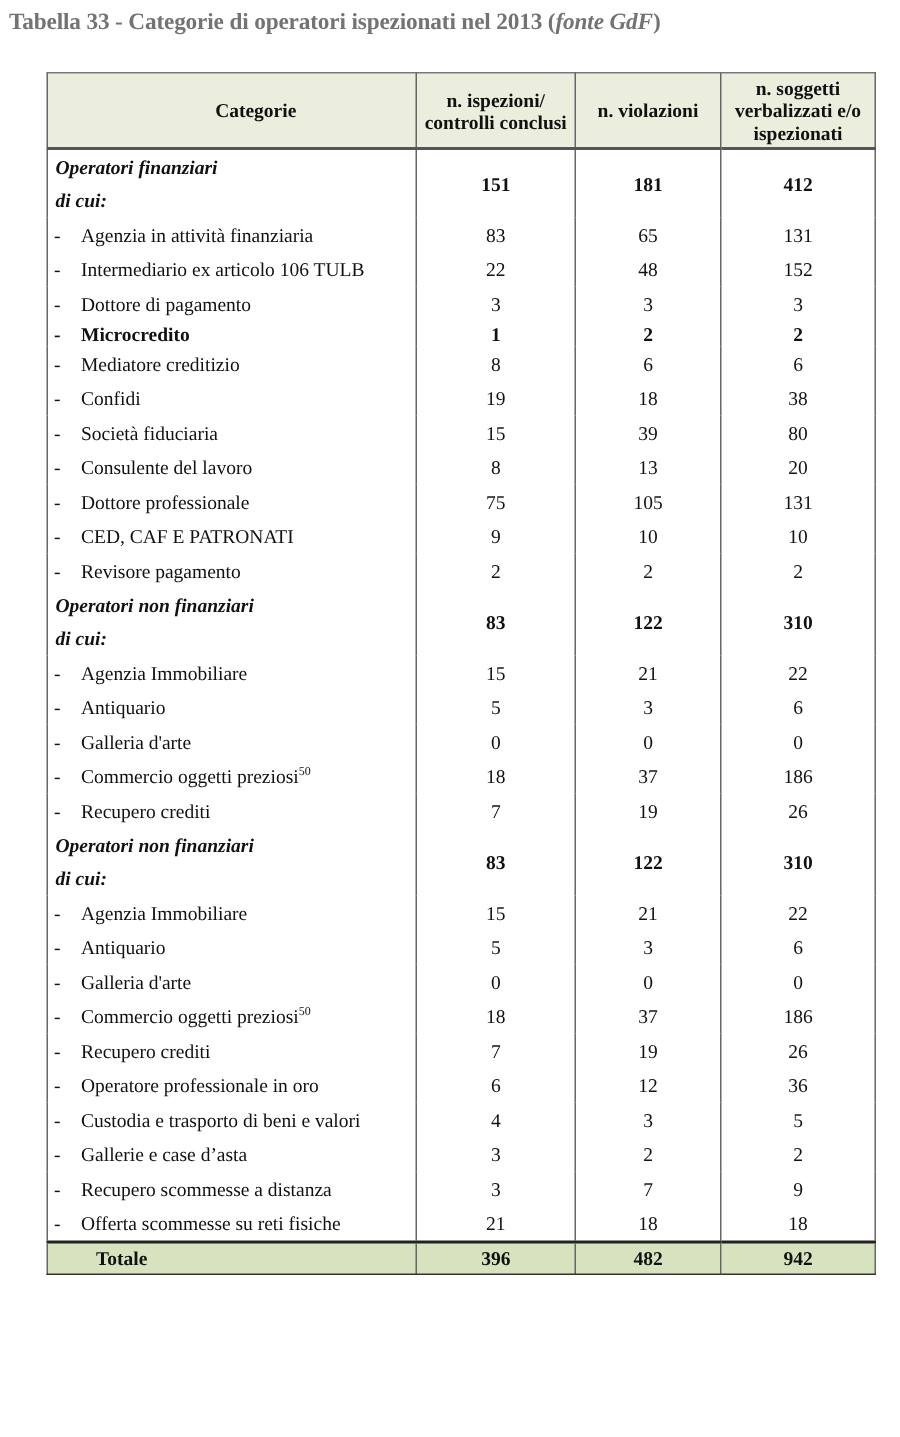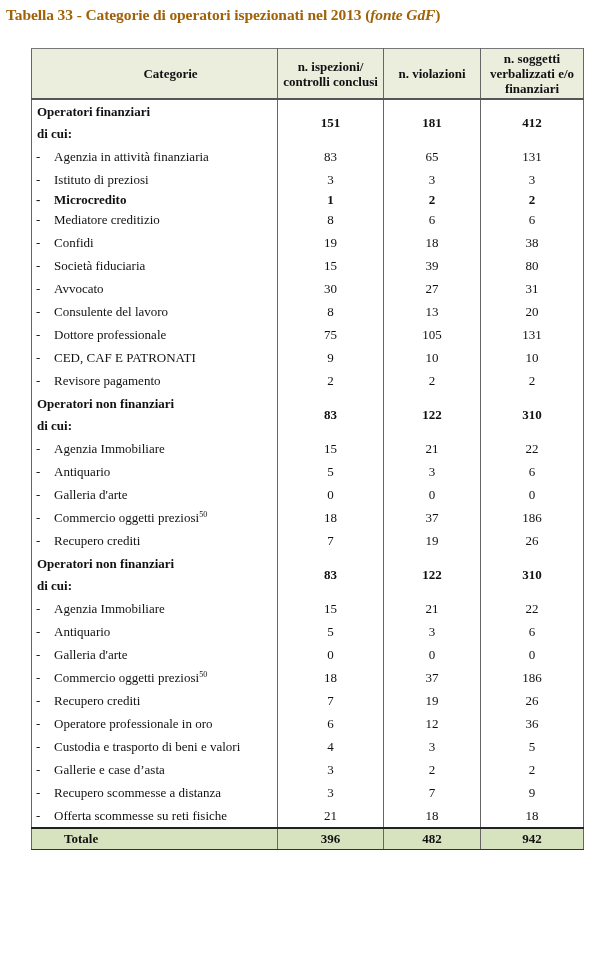--- a/index.html
+++ b/index.html
@@ -1,30 +1,30 @@
 <!DOCTYPE html>
 <html><head>
 <meta charset="utf-8">
 <style>
   html, body { margin: 0; padding: 0; background: #ffffff; }
   body { width: 600px; height: 958px; position: relative; overflow: hidden;
          font-family: "Liberation Serif", "DejaVu Serif", serif; color: #111; }
   .title { position: absolute; left: 6px; top: 6px; font-size: 15.5px; font-weight: bold;
-           color: #a16207; white-space: nowrap; letter-spacing: -0.1px; }
+           color: #737373; white-space: nowrap; letter-spacing: -0.1px; }
   .title i { font-style: italic; }
   table { position: absolute; left: 31px; top: 48px; width: 552px; border-collapse: collapse;
           table-layout: fixed; font-size: 13px; }
   col.c0 { width: 246px; } col.c1 { width: 106px; } col.c2 { width: 97px; } col.c3 { width: 103px; }
   th, td { padding: 0; border-left: 1px solid #666; border-right: 1px solid #666; }
   thead th { background: #ebeddd; font-weight: bold; height: 49px; line-height: 15px;
              border-top: 1.5px solid #777; border-bottom: 2px solid #555; text-align: center;
              font-size: 13px; }
   td.num { text-align: center; }
   tr.group td { font-weight: bold; height: 45px; vertical-align: middle; }
-  tr.group td.label { padding-left: 5px; line-height: 22px; }
+  tr.group td.label { padding-left: 5px; line-height: 22px; font-style: italic; }
   tr.item td { height: 23px; }
   tr.item td.label { padding-left: 4px; white-space: nowrap; }
   tr.item td.label .dash { display: inline-block; width: 18px; }
   tr.item.tight td { height: 17px; font-weight: bold; }
   tfoot td { background: #d7e3be; font-weight: bold; height: 20px;
              border-top: 2px solid #222; border-bottom: 1.5px solid #333; }
   tfoot td.label { padding-left: 5px; }
   table tr td:first-child, table tr th:first-child { border-left: 1.5px solid #666; padding-left: 32px; }
   table tr td:last-child, table tr th:last-child { border-right: 1.5px solid #666; }
   sup { font-size: 8px; vertical-align: super; line-height: 0; }
@@ -39,38 +39,44 @@
       <col class="c0">
       <col class="c1">
       <col class="c2">
       <col class="c3">
     </colgroup>
   <thead>
     <tr>
       <th>Categorie</th>
       <th>n. ispezioni/ controlli conclusi</th>
       <th>n. violazioni</th>
-      <th>n. soggetti verbalizzati e/o finanziari</th>
+      <th>n. soggetti verbalizzati e/o ispezionati</th>
     </tr>
   </thead>
   <tbody id="tbody">
       <tr class="group">
         <td class="label"><span>Operatori finanziari</span><br><span>di cui:</span></td>
         <td class="num">151</td>
         <td class="num">181</td>
         <td class="num">412</td>
       </tr>
       <tr class="item">
         <td class="label"><span class="dash">-</span><span>Agenzia in attività finanziaria</span></td>
         <td class="num">83</td>
         <td class="num">65</td>
         <td class="num">131</td>
       </tr>
       <tr class="item">
-        <td class="label"><span class="dash">-</span><span>Istituto di preziosi</span></td>
+        <td class="label"><span class="dash">-</span><span>Intermediario ex articolo 106 TULB</span></td>
+        <td class="num">22</td>
+        <td class="num">48</td>
+        <td class="num">152</td>
+      </tr>
+      <tr class="item">
+        <td class="label"><span class="dash">-</span><span>Dottore di pagamento</span></td>
         <td class="num">3</td>
         <td class="num">3</td>
         <td class="num">3</td>
       </tr>
       <tr class="item tight">
         <td class="label"><span class="dash">-</span><span>Microcredito</span></td>
         <td class="num">1</td>
         <td class="num">2</td>
         <td class="num">2</td>
       </tr>
@@ -84,26 +90,20 @@
         <td class="label"><span class="dash">-</span><span>Confidi</span></td>
         <td class="num">19</td>
         <td class="num">18</td>
         <td class="num">38</td>
       </tr>
       <tr class="item">
         <td class="label"><span class="dash">-</span><span>Società fiduciaria</span></td>
         <td class="num">15</td>
         <td class="num">39</td>
         <td class="num">80</td>
-      </tr>
-      <tr class="item">
-        <td class="label"><span class="dash">-</span><span>Avvocato</span></td>
-        <td class="num">30</td>
-        <td class="num">27</td>
-        <td class="num">31</td>
       </tr>
       <tr class="item">
         <td class="label"><span class="dash">-</span><span>Consulente del lavoro</span></td>
         <td class="num">8</td>
         <td class="num">13</td>
         <td class="num">20</td>
       </tr>
       <tr class="item">
         <td class="label"><span class="dash">-</span><span>Dottore professionale</span></td>
         <td class="num">75</td>

